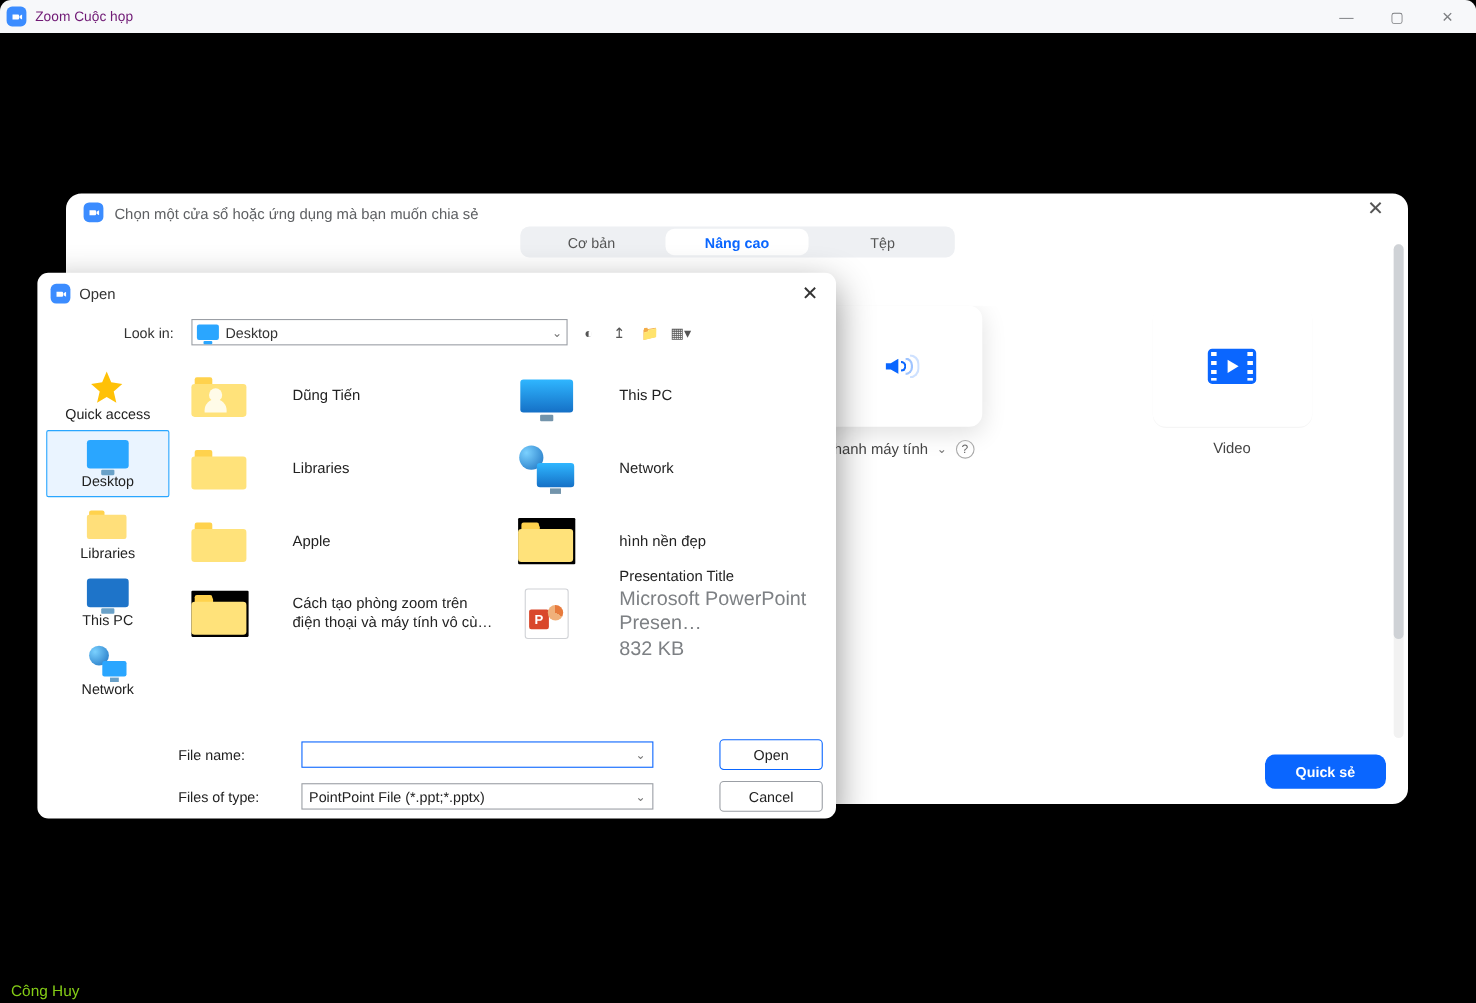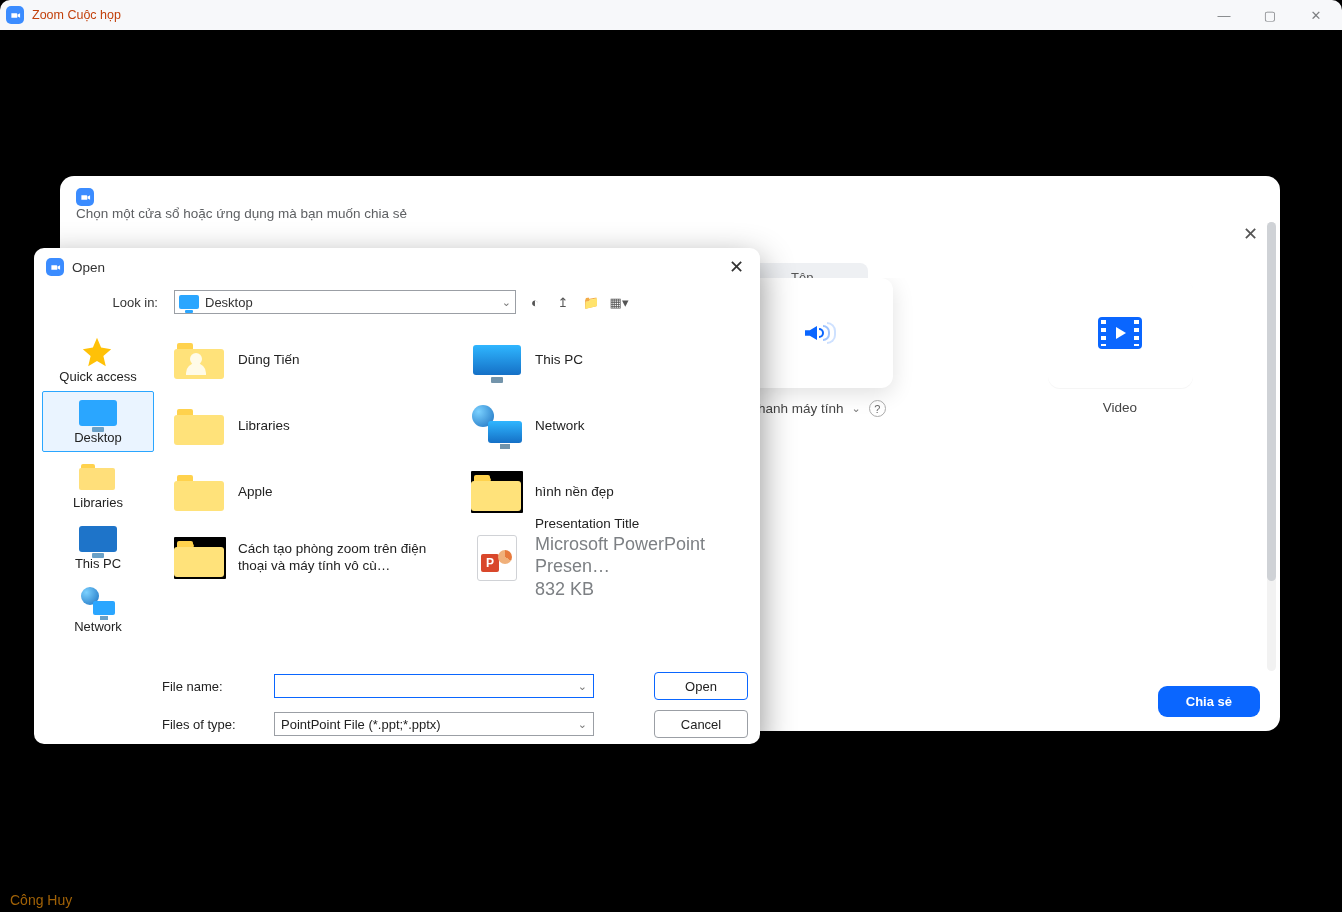--- a/index.html
+++ b/index.html
@@ -19,37 +19,37 @@
   .outer-titlebar {
     position: absolute; top: 0; left: 0; right: 0; height: 30px;
     background: #f7f8fa;
     display: flex; align-items: center;
     padding: 0 6px;
     border-top-left-radius: 10px;
     border-top-right-radius: 10px;
   }
   .outer-titlebar .app-ico { width: 18px; height: 18px; border-radius: 5px; background: #3b8cff; margin-right: 8px; display:flex; align-items:center; justify-content:center;}
   .outer-titlebar .app-ico svg { width:11px; height:11px; fill:#fff;}
-  .outer-titlebar .title { color: #c2410c; font-size: 12.5px; }
+  .outer-titlebar .title { color: #701a75; font-size: 12.5px; }
   .win-ctrls { margin-left: auto; display: flex; gap: 26px; color:#7d7f82; font-size:13px; padding-right:10px;}
   .win-ctrls span { width: 20px; text-align:center; cursor:default;}
   .black { position:absolute; top:30px; left:0; right:0; bottom:0; background:#000;}
 
   
   .share-panel {
     position: absolute;
     top: 176px; left: 60px; right: 62px;
     height: 555px;
     background: #fff;
     border-radius: 14px;
   }
   .share-panel-title {
-    display:flex; align-items:flex-start;
-    padding: 12px 16px;
-    color:#5e6063; font-size:13.5px;flex-direction:column;
+    display:flex; align-items:flex-end;
+    padding: 0 16px;
+    color:#5e6063; font-size:13.5px;
   }
   .share-panel-title .app-ico { width:18px; height:18px; border-radius:5px; background:#3b8cff; margin-right:10px; display:flex;align-items:center;justify-content:center;}
   .share-panel-title .app-ico svg{width:11px;height:11px;fill:#fff;}
   .share-panel .panel-close { margin-left:auto; color:#555; font-size:18px; padding:2px 6px;}
   .tab-strip {
     margin: 4px auto 0;
     width: 395px; height: 28px;
     background: #eef0f3;
     border-radius: 8px;
     display:flex;
@@ -159,21 +159,21 @@
     grid-auto-rows: 64px;
     padding:8px 6px; gap:2px 8px;
     align-content:start;
   }
   .file-item {
     display:flex; align-items:center; gap:10px;
     font-size:13.5px; color:#222;
     padding:2px 4px;
   }
   .file-item .fi-ico { width:56px; height:48px; flex:none; display:flex;align-items:center;justify-content:center;}
-  .file-item .label { line-height:1.25; }
+  .file-item .label { line-height:1.25;margin-left:28px; }
   .file-item .sub { color:#7d8084; font-size:18px;}
   .fi-userfolder{position:relative;width:52px;height:42px;}
   .fi-userfolder::before{content:"";position:absolute;top:4px;left:3px;width:16px;height:7px;background:#ffd24d;border-radius:2px 2px 0 0;}
   .fi-userfolder::after{content:"";position:absolute;top:10px;left:0;width:50px;height:30px;background:#ffe27a;border-radius:3px;}
   .fi-userfolder .head{position:absolute;z-index:2;left:16px;top:14px;width:12px;height:12px;border-radius:50%;background:#fffbe8;}
   .fi-userfolder .body{position:absolute;z-index:2;left:12px;top:24px;width:20px;height:12px;border-radius:10px 10px 0 0;background:#fffbe8;}
   .fi-folder{position:relative;width:52px;height:42px;}
   .fi-folder::before{content:"";position:absolute;top:4px;left:3px;width:16px;height:7px;background:#ffd24d;border-radius:2px 2px 0 0;}
   .fi-folder::after{content:"";position:absolute;top:10px;left:0;width:50px;height:30px;background:#ffe27a;border-radius:3px;}
   .fi-folder.darkwrap{background:#000;padding:3px;border-radius:1px;}
@@ -202,21 +202,21 @@
   .fd-btn{
     margin-left:auto;
     width:94px;height:28px;border:1px solid #9b9fa5;background:#fff;border-radius:4px;
     font-size:13px;color:#222;
   }
   .fd-btn.primary{border-color:#0a66ff;}
 
   
   .namebar{
     position:absolute;left:0;bottom:0;
-    background:rgba(0,0,0,.7); color:#a16207;
+    background:rgba(0,0,0,.7); color:#84cc16;
     font-size:14px; padding:4px 10px;
   }
 
   
   .spk-ico{width:34px;height:28px;position:relative;}
   .spk-ico .body{position:absolute;left:2px;top:7px;width:12px;height:14px;background:#0a66ff;clip-path:polygon(0 30%,40% 30%,100% 0,100% 100%,40% 70%,0 70%);}
   .spk-ico .w1,.spk-ico .w2,.spk-ico .w3{position:absolute;border:2px solid #9fc4ff;border-left:none;border-radius:0 20px 20px 0;}
   .spk-ico .w1{left:16px;top:9px;width:5px;height:10px;border-color:#0a66ff;}
   .spk-ico .w2{left:20px;top:6px;width:7px;height:16px;}
   .spk-ico .w3{left:24px;top:3px;width:9px;height:22px;opacity:.5;}
@@ -281,21 +281,21 @@
       <div class="thumb">
         <div class="film-ico">
             <div class="play"></div>
           </div>
       </div>
       <span>Video</span>
     </div>
   </div>
 
   <div class="vscroll"></div>
-  <button class="share-btn">Chia sẻ</button>
+  <button class="share-btn">Quick sẻ</button>
 </div>
 
 <div class="file-dialog">
   <div class="fd-title">
     <span class="app-ico">
         <svg viewBox="0 0 24 24">
           <path d="M3 7h11a2 2 0 0 1 2 2v6a2 2 0 0 1-2 2H3zM17 10l5-3v10l-5-3z"></path>
         </svg>
       </span>
     <span>Open</span>

